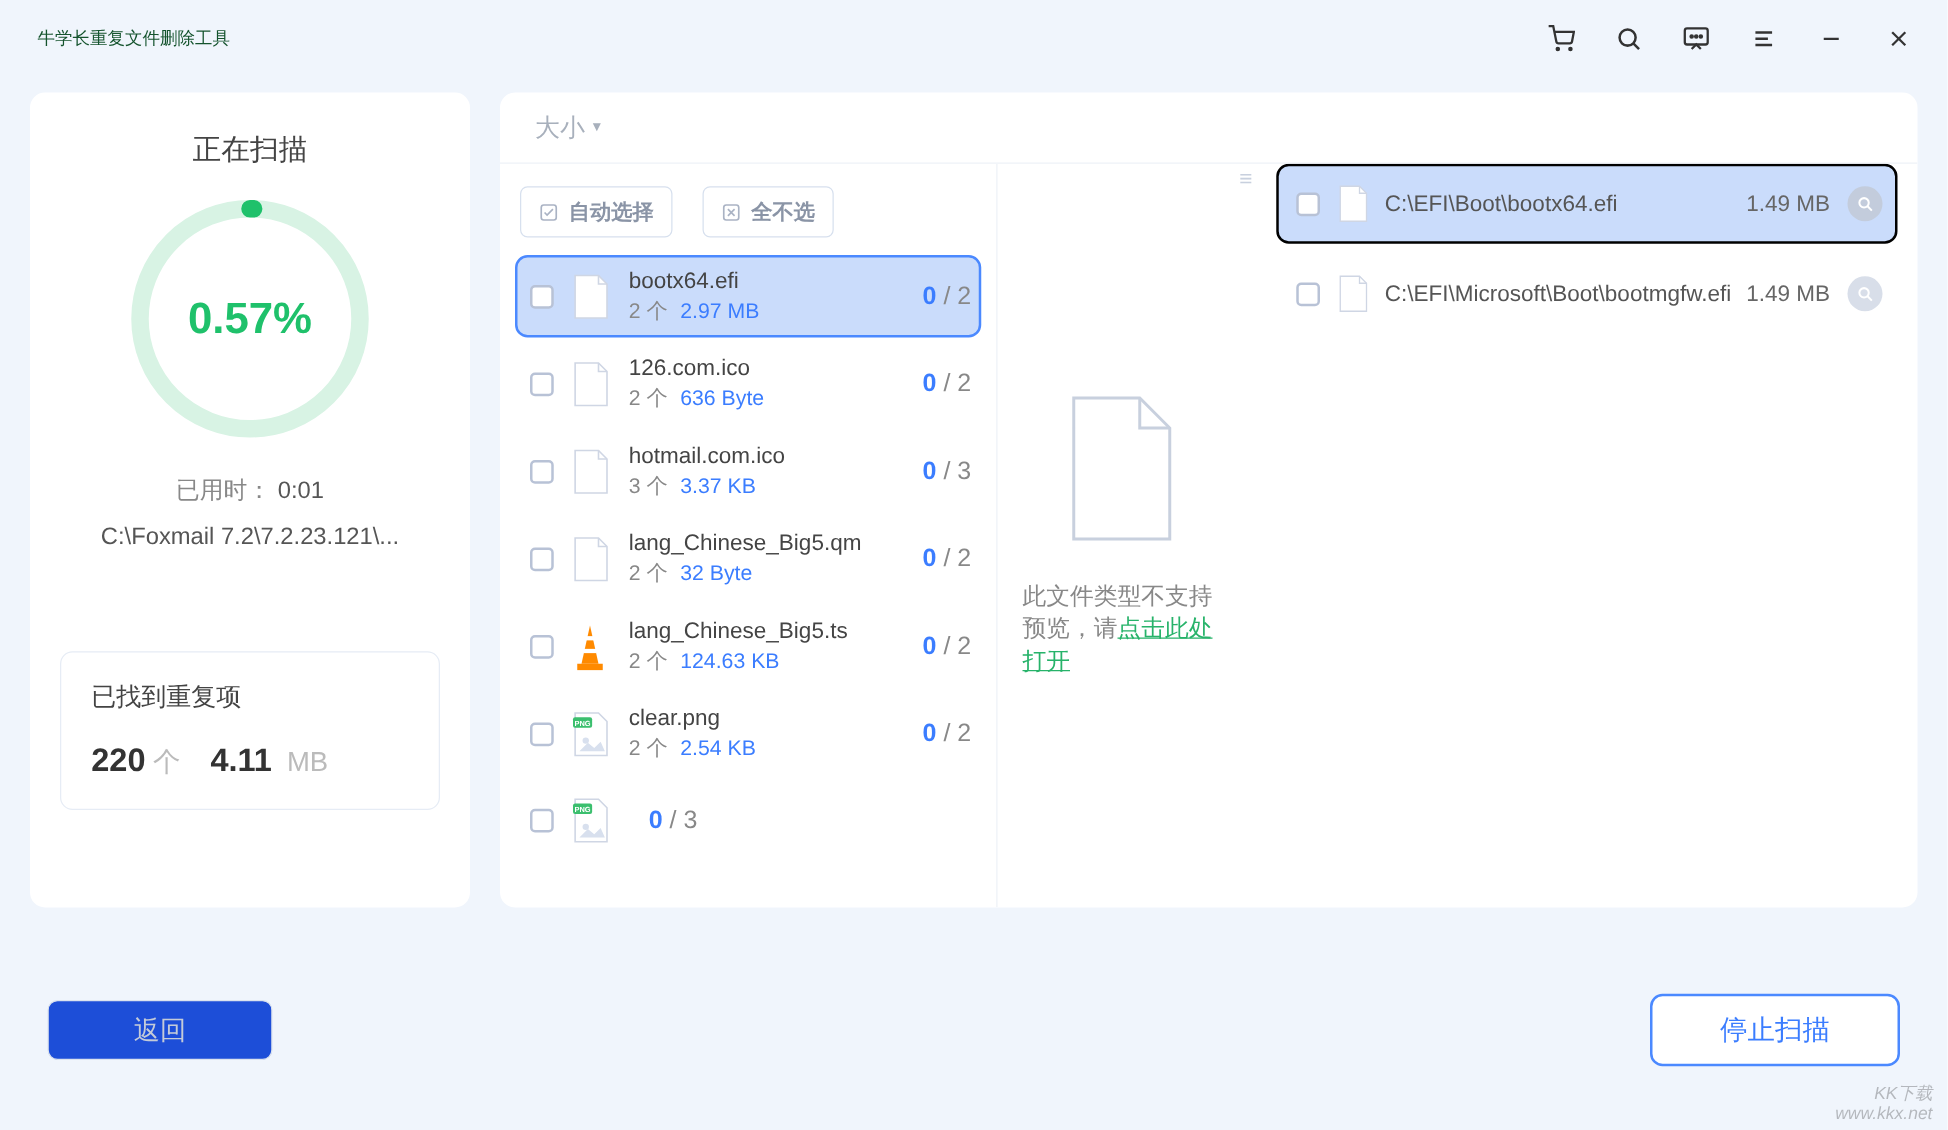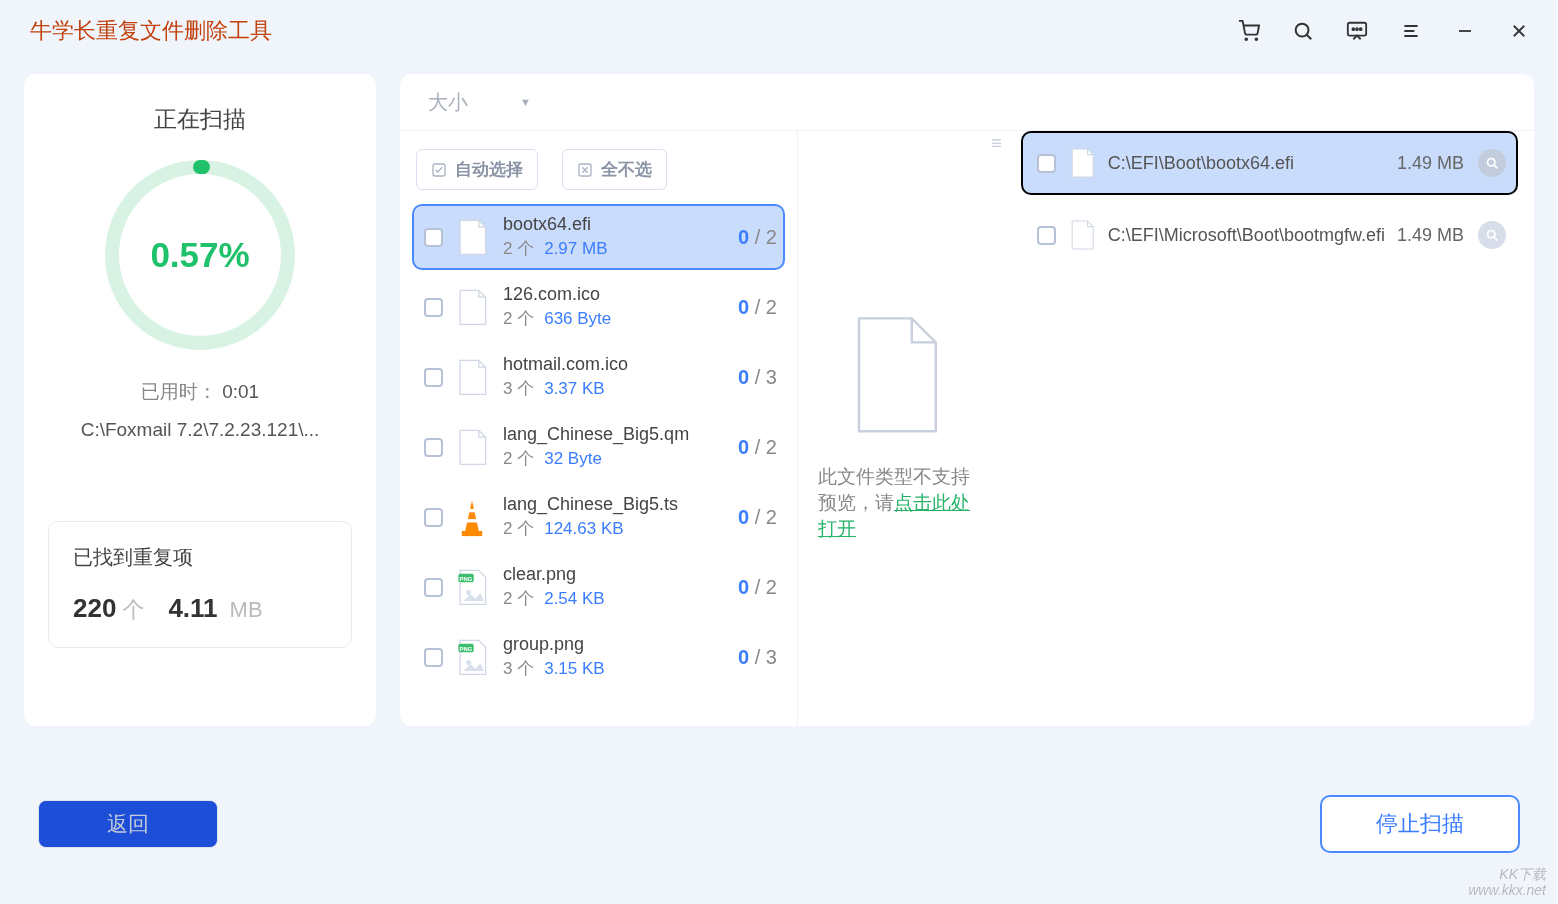--- a/index.html
+++ b/index.html
@@ -1,19 +1,19 @@
 <!DOCTYPE html>
 <html><head>
 <meta charset="utf-8">
 <style>
 * { box-sizing: border-box; margin: 0; padding: 0; font-family: "Microsoft YaHei", sans-serif; }
 body { background: #f0f5fc; width: 1558px; height: 904px; overflow: hidden; position: relative; }
 
 .titlebar { height: 62px; display: flex; align-items: center; justify-content: space-between; padding: 0 28px 0 30px; }
-.titlebar-title { font-size: 22px; color: #c2410c; font-weight: 500; }
+.titlebar-title { font-size: 14px; color: #14532d; font-weight: 500; }
 .titlebar-icons { display: flex; gap: 32px; align-items: center; }
 .titlebar-icon { width: 22px; height: 22px; display: flex; align-items: center; justify-content: center; cursor: pointer; color: #333; }
 
 .main { display: flex; gap: 24px; padding: 12px 24px 0 24px; height: 664px; }
 
 .left-panel { width: 352px; background: #fff; border-radius: 12px; padding: 30px 24px; display: flex; flex-direction: column; align-items: center; }
 .scan-title { font-size: 23px; color: #444; margin-bottom: 20px; }
 .progress-ring { position: relative; width: 200px; height: 200px; }
 .progress-ring svg { transform: rotate(-90deg); }
 .progress-ring .pct { position: absolute; top: 0; left: 0; width: 100%; height: 100%; display: flex; align-items: center; justify-content: center; font-size: 35px; font-weight: 700; color: #1fc16b; }
@@ -22,21 +22,21 @@
 .scan-path { margin-top: 14px; font-size: 19px; color: #555; text-align: center; }
 .summary-box { margin-top: 80px; width: 100%; border: 1px solid #e6ecf5; border-radius: 10px; padding: 22px 24px; }
 .summary-title { font-size: 20px; color: #444; margin-bottom: 22px; }
 .summary-row { display: flex; align-items: baseline; gap: 6px; }
 .summary-count { font-size: 26px; font-weight: 700; color: #333; }
 .summary-unit { font-size: 22px; color: #bbb; margin-right: 18px; }
 .summary-size { font-size: 26px; font-weight: 700; color: #333; }
 .summary-size-unit { font-size: 22px; color: #bbb; margin-left: 6px; }
 
 .center-panel { flex: 1; background: #fff; border-radius: 12px; display: flex; flex-direction: column; overflow: hidden; }
-.sort-bar { height: 56px; display: flex; align-items: center; padding: 0 28px; gap: 48px; }
+.sort-bar { height: 56px; display: flex; align-items: center; padding: 0 28px; }
 .sort-label { font-size: 20px; color: #a8b0bc; }
 .sort-caret { color: #a8b0bc; margin-left: 4px; font-size: 11px; }
 .middle-row { flex: 1; display: flex; border-top: 1px solid #eef2f8; overflow: hidden; }
 
 .file-list { width: 398px; border-right: 1px solid #eef2f8; padding: 18px 12px 0 12px; overflow: hidden; }
 .select-toggles { display: flex; gap: 24px; padding: 0 4px 14px 4px; font-weight: bold; }
 .toggle-btn { flex: none; padding: 8px 14px; border: 1px solid #d7e0ee; border-radius: 6px; font-size: 17px; color: #8a94a6; cursor: pointer; display: flex; align-items: center; gap: 8px; }
 
 .file-row { display: flex; align-items: center; padding: 10px 8px; border-radius: 10px; margin-bottom: 4px; cursor: pointer; }
 .file-row.selected { background: #cadcfb; border: 2px solid #4b89ff; padding: 8px 6px; }
@@ -264,24 +264,20 @@
               <div class="chk"></div>
               <div class="file-icon">
                 <svg viewBox="0 0 40 48">
                   <path d="M6 4 h22 l8 8 v32 H6 Z" fill="#fff" stroke="#cfd6e4" stroke-width="1.5"></path>
                   <rect x="4" y="8" width="18" height="10" rx="2" fill="#3bbf6e"></rect>
                   <text x="13" y="16" font-size="7" fill="#fff" text-anchor="middle" font-weight="bold">PNG</text>
                   <circle cx="16" cy="30" r="3" fill="#d8e0ee"></circle>
                   <path d="M10 40 l8 -8 6 5 6 -6 4 9 Z" fill="#d8e0ee"></path>
                 </svg>
               </div>
-              <div class="file-info">
-                <div class="file-name">group.png</div>
-                <div class="file-meta"><span class="cnt">3 个</span><span class="size">3.15 KB</span></div>
-              </div>
               <div class="file-ratio"><span class="num">0</span> / 3</div>
             </div>
           </div>
       </div>
       <div class="right-pane">
         <div class="preview-area">
           <svg class="preview-doc" viewBox="0 0 80 100">
               <path d="M10 2 h44 l20 20 v74 H10 Z" fill="#fff" stroke="#c8d0de" stroke-width="2"></path>
               <path d="M54 2 v20 h20" fill="none" stroke="#c8d0de" stroke-width="2"></path>
             </svg>

